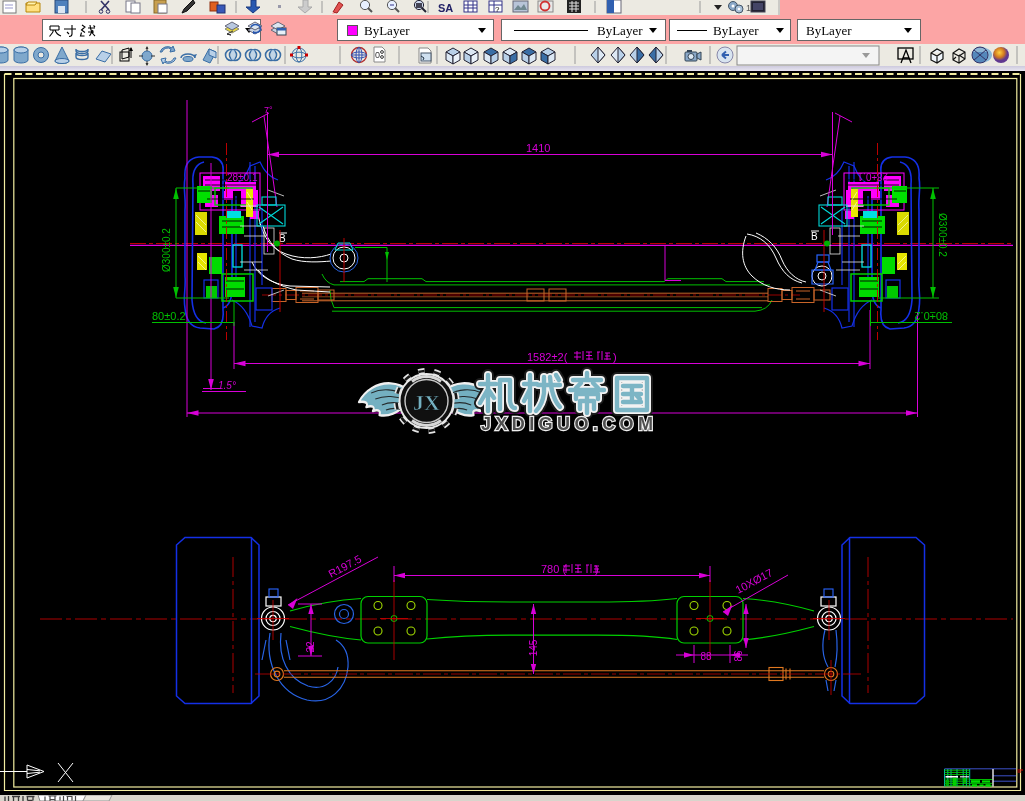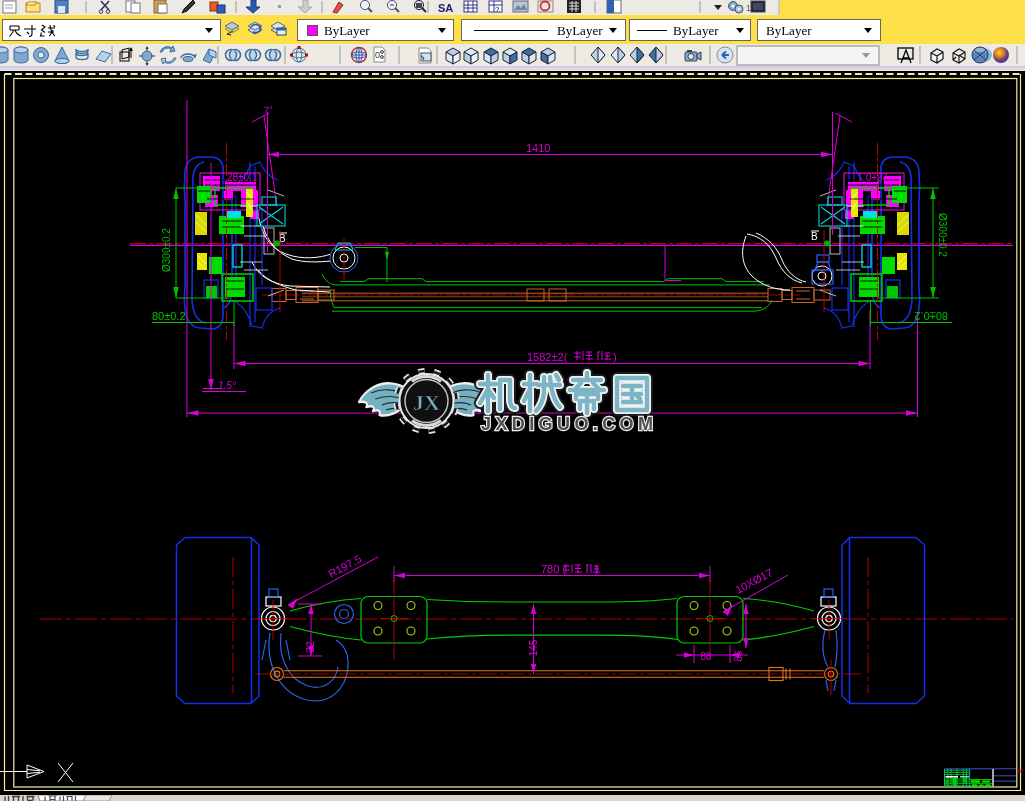--- a/index.html
+++ b/index.html
@@ -1,20 +1,20 @@
 <!DOCTYPE html>
 <html><head>
 <meta charset="utf-8">
 <style>
   html,body{margin:0;padding:0;width:1025px;height:801px;overflow:hidden;background:#000;}
   *{box-sizing:border-box;}
   body{font-family:"Liberation Sans",sans-serif;}
   .abs{position:absolute;}
-  #toolbars{position:absolute;top:0;left:0;width:1025px;height:55px;background:#fde047;}
-  .combo{position:absolute;background:#fff;border:1px solid #666;height:22px;}
+  #toolbars{position:absolute;top:0;left:0;width:1025px;height:55px;background:#fca5a5;}
+  .combo{position:absolute;background:#fff;border:1px solid #666;height:22px;margin-left:40px;}
   .cbarrow{position:absolute;width:0;height:0;border-left:4px solid transparent;border-right:4px solid transparent;border-top:5px solid #000;}
   #tabs{position:absolute;top:795px;left:0;width:1025px;height:6px;background:#d8d5cc;font-size:11px;color:#222;}
 </style>
 </head>
 <body>
 
 <svg id="cv" class="abs" style="top:71px;left:0" width="1025" height="722" viewBox="0 71 1025 722" xmlns="http://www.w3.org/2000/svg">
   <rect x="0" y="71" width="1025" height="722" fill="#000"></rect>
 
   <g stroke="#f2eda0" fill="none" stroke-width="1.2">

